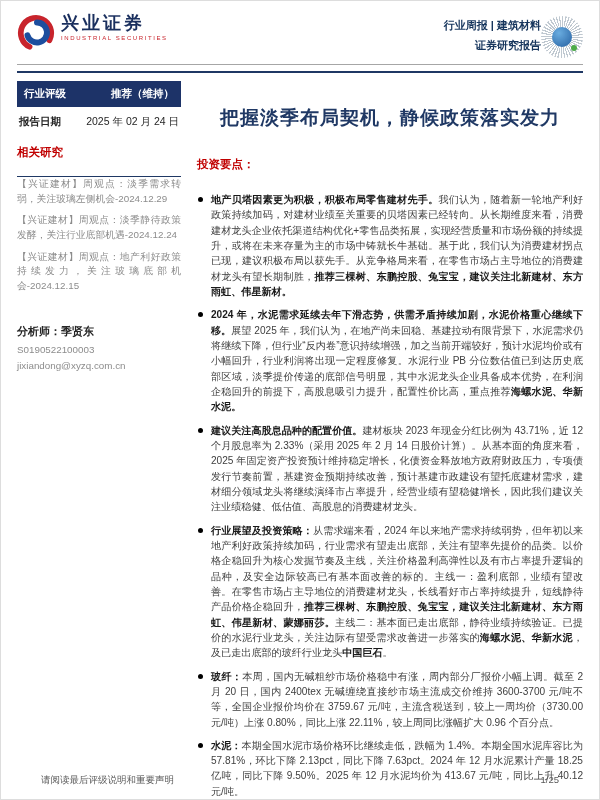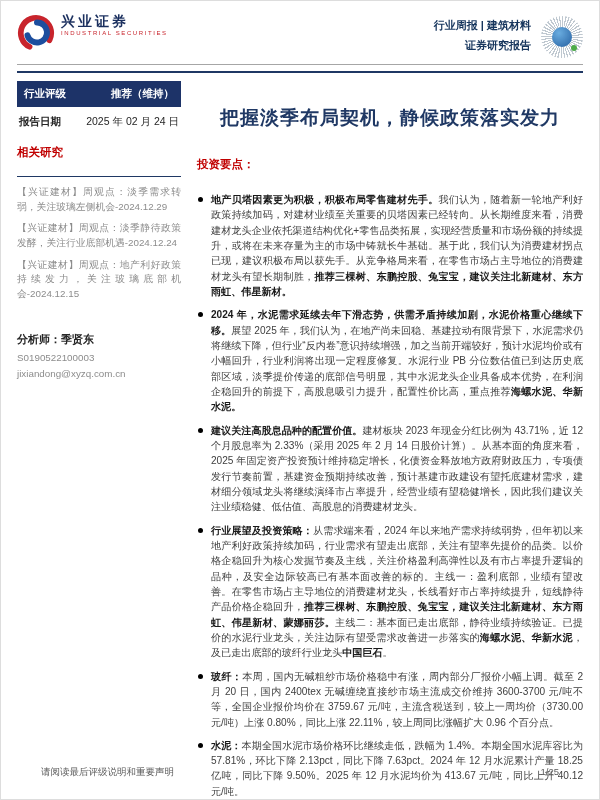--- a/index.html
+++ b/index.html
@@ -8,55 +8,55 @@
   .page{
     width:600px; height:800px; margin:0 auto; background:#fff;
     border:1px solid #ddd; position:relative; overflow:hidden;
   }
   
   .header{ display:flex; justify-content:space-between; align-items:flex-start;
     padding:13px 16px 0 16px; }
   .brand{ display:flex; align-items:flex-start; gap:6px; }
   .brand-mark{ width:38px; height:38px; flex:0 0 auto; }
   .brand-text{ display:flex; flex-direction:column; }
-  .brand-cn{ font-size:14px; font-weight:bold; color:#1A2F5E; letter-spacing:3px; line-height:1.1; }
+  .brand-cn{ font-size:18px; font-weight:bold; color:#1A2F5E; letter-spacing:3px; line-height:1.1; }
   .brand-en{ font-size:6px; color:#C8242C; letter-spacing:1.6px; margin-top:1px; }
-  .header-right{ display:flex; align-items:flex-start; gap:10px; margin-top:2px;}
+  .header-right{ display:flex; align-items:flex-start; margin-top:2px;}
   .report-meta{ text-align:right; color:#17365D; font-weight:bold; font-size:11px; line-height:1.8; }
   .stamp{ width:42px; height:42px; border-radius:50%; position:relative; flex:0 0 auto;
     background:repeating-conic-gradient(#b9c3cc 0deg 4deg, #ffffff 4deg 9deg); opacity:.9;}
   .stamp-core{ position:absolute; left:50%; top:50%; width:20px; height:20px; margin:-10px 0 0 -10px;
     border-radius:50%; background:radial-gradient(circle at 35% 30%, #5aa4dd, #0d4f97); }
   .stamp-dot{ position:absolute; right:6px; bottom:7px; width:6px; height:6px; border-radius:50%; background:#3aa335; }
   .rule-thin{ margin:6px 16px 0 16px; border-top:1px solid #a6a6a6; }
   .rule-thick{ margin:6px 16px 0 16px; border-top:2.5px solid #1F3864; }
   
   .columns{ display:flex; padding:8px 16px 0 16px; gap:16px; }
   .sidebar{ width:164px; flex:0 0 auto; }
   .rating-box{ background:#1D3368; color:#fff; display:flex; justify-content:space-between;
     align-items:center; padding:6px 7px; font-size:10.5px; font-weight:bold; }
   .date-row{ display:flex; justify-content:space-between; padding:8px 2px 0 2px; font-size:10.5px; color:#262626; }
   .date-row .lbl{ font-weight:bold; }
   .related-title{ margin-top:16px; color:#C00000; font-weight:bold; font-size:11.5px;
     border-bottom:1.8px solid #1F3864; padding-bottom:16px; }
-  .related-list{ margin-top:8px; display:flex; flex-direction:column; gap:7px; }
+  .related-list{ margin-top:0; display:flex; flex-direction:column; gap:7px; }
   .related-item{ font-size:9.8px; color:#8c8c8c; line-height:1.5; text-align:justify; }
   .analyst-name{ margin-top:30px; font-size:11px; font-weight:bold; color:#262626; }
   .analyst-id,.analyst-email{ margin-top:5px; font-size:9.8px; color:#8c8c8c; }
   
   .main{ flex:1; min-width:0; }
   .title{ margin-top:24px; text-align:center; color:#1F3864; font-weight:bold;
     font-size:19px; letter-spacing:1px; }
   .section-heading{ margin-top:26px; color:#C00000; font-weight:bold; font-size:11.5px; margin-bottom:20px;}
   .bullet{ display:flex; margin-bottom:8px; }
   .dot{ width:5px; height:5px; border-radius:50%; background:#000; flex:0 0 auto; margin:5px 8px 0 1px; }
   .btext{ font-size:10.1px; line-height:1.52; color:#404040; text-align:justify; }
   .btext .b{ font-weight:bold; color:#1a1a1a; }
   
-  .footer{ position:absolute; left:0; right:0; bottom:20px; display:flex;
+  .footer{ position:absolute; left:0; right:0; bottom:12px; display:flex;
     justify-content:space-between; padding:0 40px; font-size:9.5px; color:#595959; }
 </style>
 </head>
 <body>
 
 <div class="page">
 
   <div class="header">
     <div class="brand">
       <span class="brand-mark">

